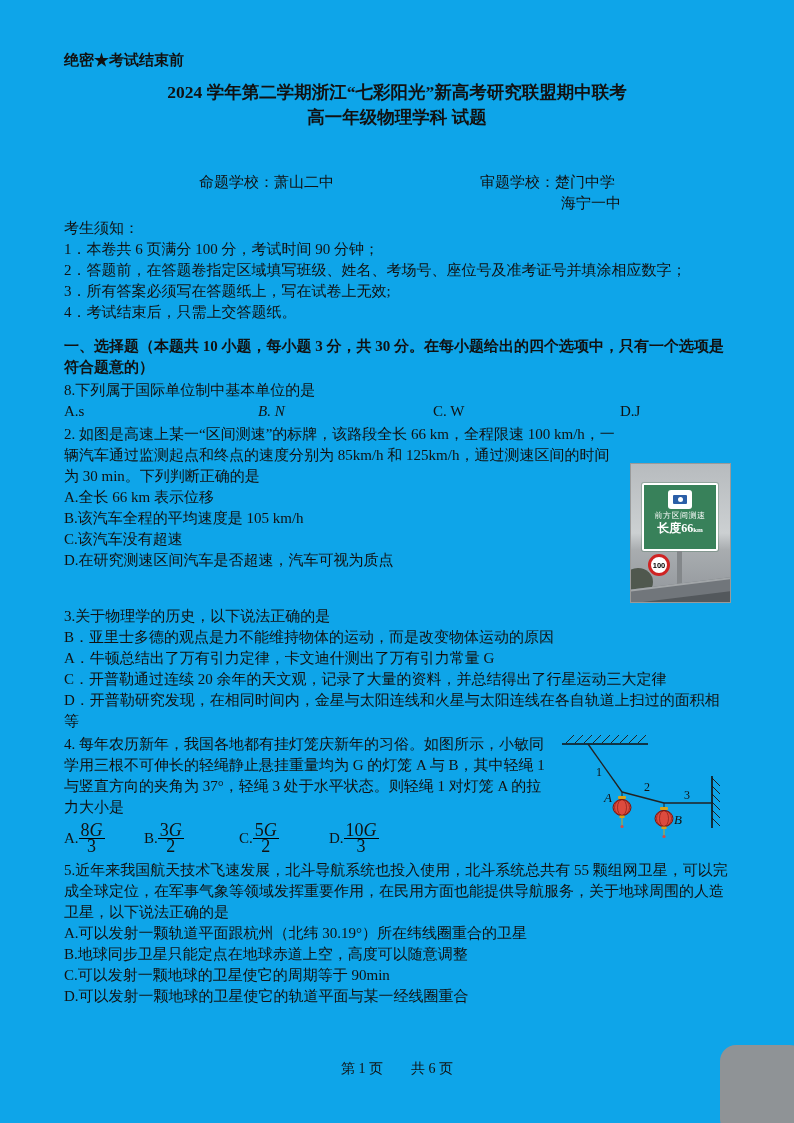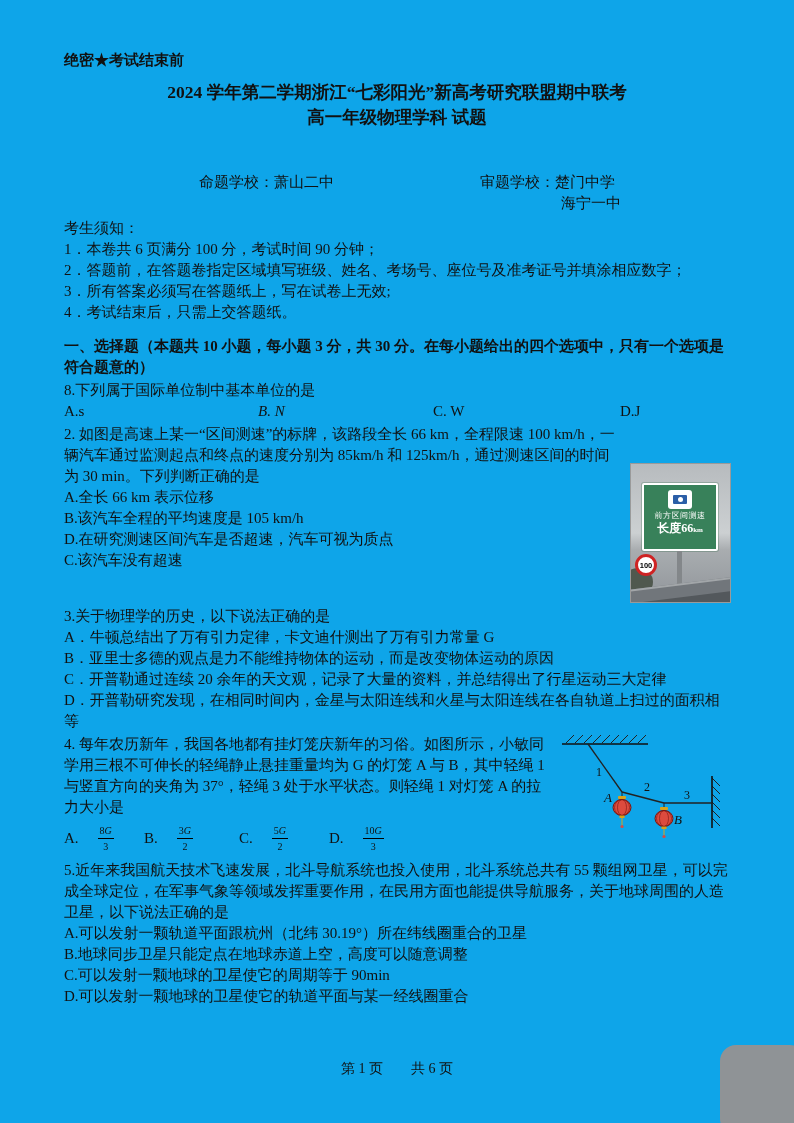--- a/index.html
+++ b/index.html
@@ -37,41 +37,41 @@
     background:#38815a; border:2px solid #fff; border-radius:2px;
     box-shadow:0 0 0 1px #27604147; color:#fff; text-align:center;
   }
   .cam-box { width:24px; height:19px; margin:5px auto 1px; background:#fff; border-radius:3px; position:relative; }
   .cam-body { position:absolute; left:5px; top:5px; width:14px; height:9px; background:#2b5ea7; border-radius:1px; }
   .cam-lens { position:absolute; left:9.5px; top:7px; width:5px; height:5px; background:#fff; border-radius:50%; }
   .sign-line1 { font-size:8px; letter-spacing:0.5px; line-height:10px; margin-top:2px; white-space:nowrap; }
   .sign-line2 { font-size:12px; font-weight:bold; line-height:14px; }
   .sign-line2 .unit { font-size:7px; font-weight:bold; }
   .speed-circle {
-    position:absolute; left:4px; top:90px; width:22px; height:22px;
+    position:absolute; left:17px; top:90px; width:22px; height:22px;
     background:#fff; border:3px solid #cf2323; border-radius:50%;
     display:flex; align-items:center; justify-content:center;
     font-size:7.5px; font-weight:bold; color:#000;
     font-family:"Liberation Sans","DejaVu Sans",sans-serif;
   }
   .pole { position:absolute; left:46px; top:87px; width:5px; height:36px; background:#83878a; }
   .bush { position:absolute; left:-8px; bottom:6px; width:30px; height:28px; background:#50584e; border-radius:50%; }
   .rail { position:absolute; left:-6px; bottom:0px; width:118px; height:19px; background:#71767b; border-top:2px solid #a2a6a9; transform:rotate(-7deg); }
   .ground { position:absolute; left:-6px; bottom:-7px; width:118px; height:12px; background:#53585c; transform:rotate(-7deg); }
 
   
   .diagram { float:right; margin:0 0 2px 8px; }
   .diagram text { font-family:"Liberation Serif","DejaVu Serif",serif; font-size:12px; fill:#111; }
   .diagram text.it { font-style:italic; font-size:13px; }
 
   
   .frac-opts { margin-top:5px; display:flex; align-items:center; }
   .fopt { display:flex; align-items:center; }
   .f1 { width:80px; } .f2 { width:95px; } .f3 { width:90px; }
-  .frac { display:inline-block; text-align:center; margin-left:19px; font-size:10px; line-height:15px; }
+  .frac { display:inline-block; text-align:center; margin-left:0; font-size:18px; line-height:15px; }
   .frac .num { display:block; border-bottom:1px solid #000; padding:0 2px; }
   .frac .den { display:block; }
   .frac i { font-style:italic; }
 
   .footer { position:absolute; left:0; width:100%; bottom:44px; text-align:center; font-size:14px; }
   .corner { position:absolute; right:-12px; bottom:-12px; width:86px; height:90px; background:#8f9396; border-radius:16px; }
 </style>
 </head>
 <body>
 
@@ -118,28 +118,28 @@
         <div class="speed-circle">
             <span>100</span>
           </div>
         <div class="pole"></div>
         <div class="rail"></div>
         <div class="ground"></div>
       </div>
       <div>2. 如图是高速上某一“区间测速”的标牌，该路段全长 66 km，全程限速 100 km/h，一辆汽车通过监测起点和终点的速度分别为 85km/h 和 125km/h，通过测速区间的时间为 30 min。下列判断正确的是</div>
       <div class="opt-line">A.全长 66 km 表示位移</div>
       <div class="opt-line">B.该汽车全程的平均速度是 105 km/h</div>
+      <div class="opt-line">C.该汽车没有超速</div>
       <div class="opt-line">D.在研究测速区间汽车是否超速，汽车可视为质点</div>
-      <div class="opt-line">C.该汽车没有超速</div>
     </div>
 
     <div class="q">
       <div>3.关于物理学的历史，以下说法正确的是</div>
+      <div class="opt-line">B．亚里士多德的观点是力不能维持物体的运动，而是改变物体运动的原因</div>
       <div class="opt-line">A．牛顿总结出了万有引力定律，卡文迪什测出了万有引力常量 G</div>
-      <div class="opt-line">B．亚里士多德的观点是力不能维持物体的运动，而是改变物体运动的原因</div>
       <div class="opt-line">C．开普勒通过连续 20 余年的天文观，记录了大量的资料，并总结得出了行星运动三大定律</div>
       <div class="opt-line">D．开普勒研究发现，在相同时间内，金星与太阳连线和火星与太阳连线在各自轨道上扫过的面积相等</div>
     </div>
 
     <div class="q">
       <svg class="diagram" width="168" height="112" viewBox="0 0 168 112">
 
         <g stroke="#222" stroke-width="1">
           <line x1="4" y1="9" x2="12" y2="1"></line>
             <line x1="13" y1="9" x2="21" y2="1"></line>

